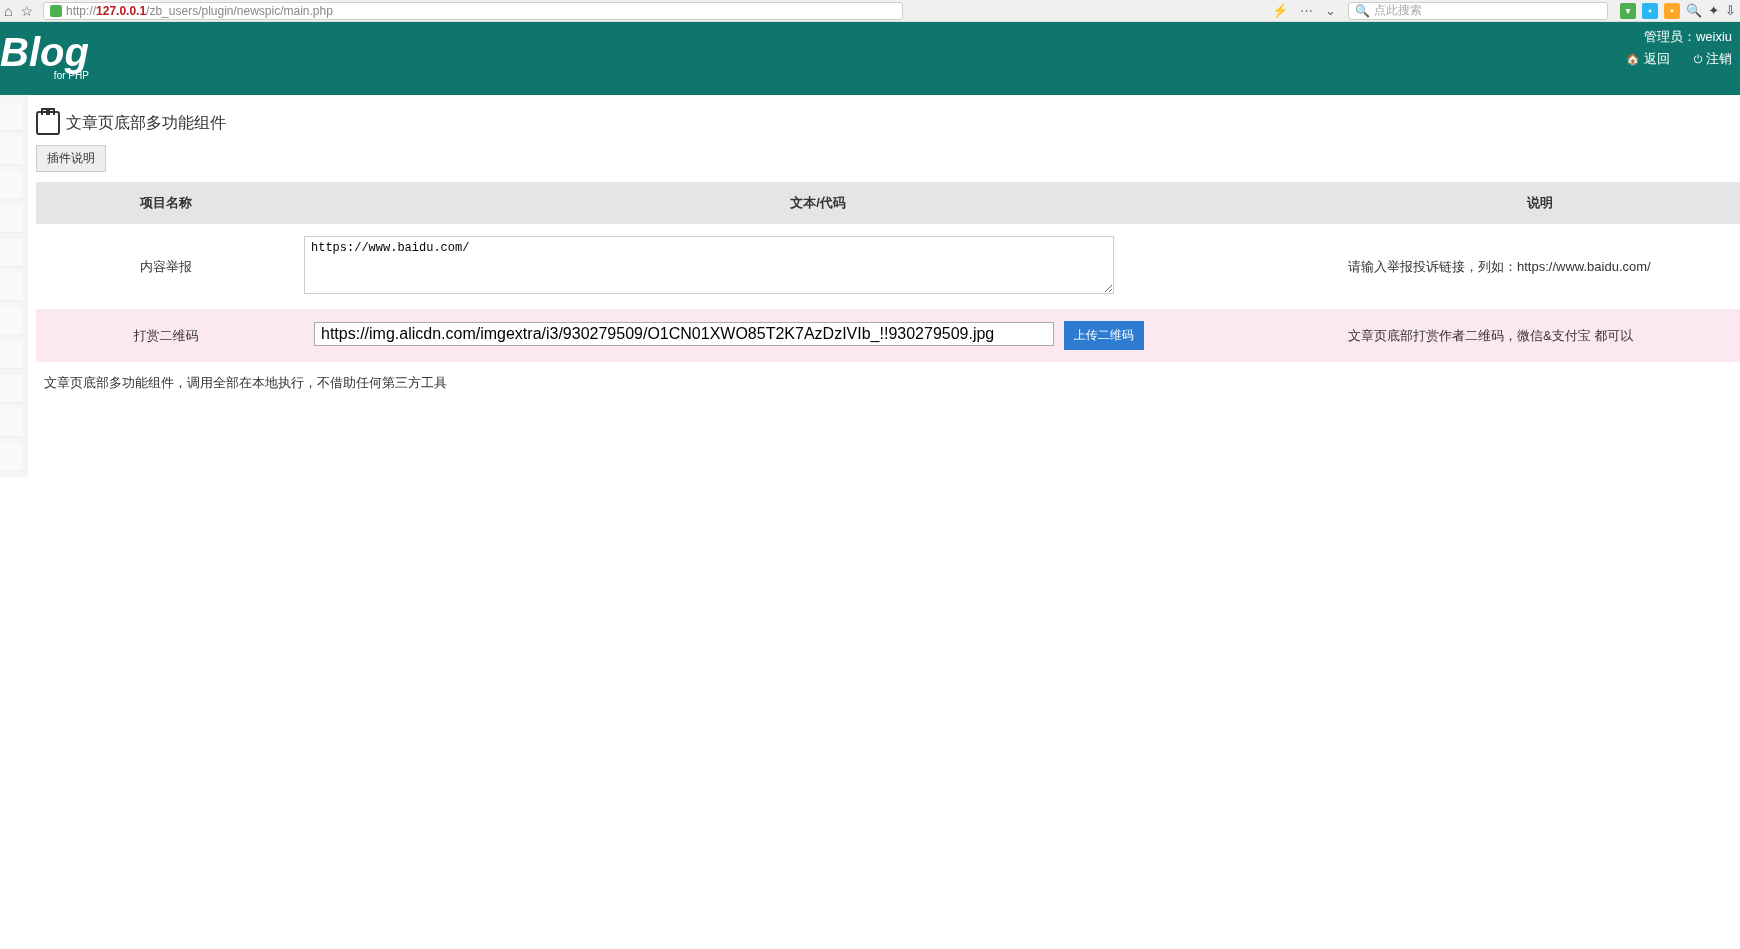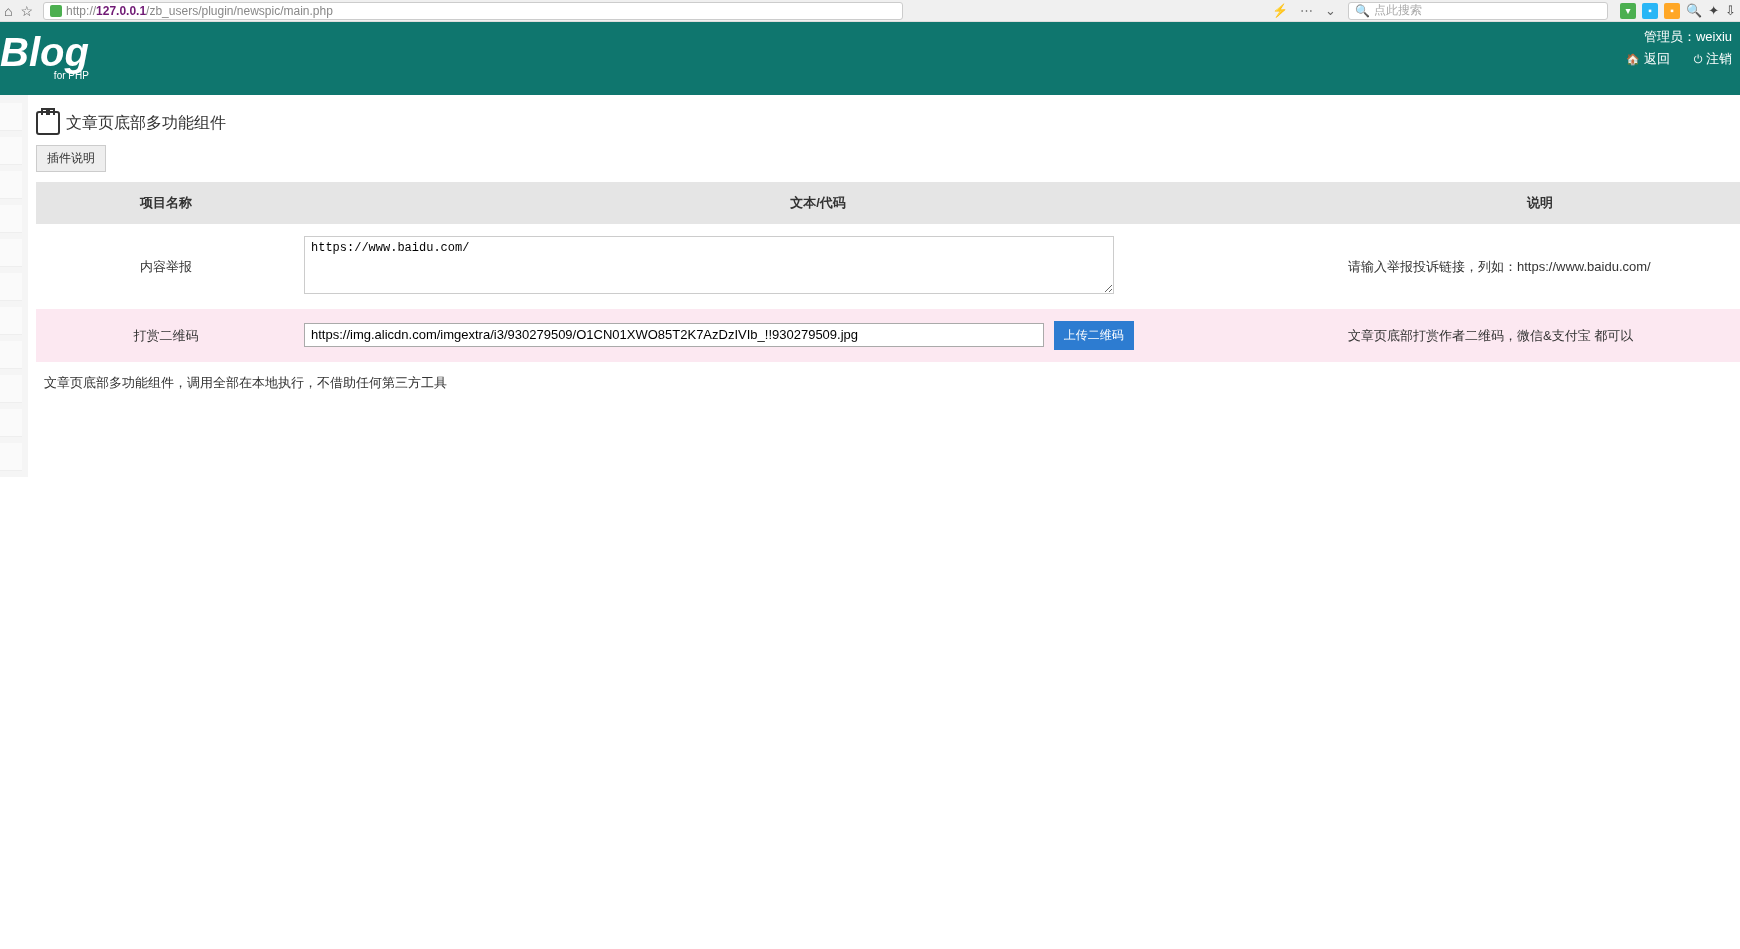--- a/index.html
+++ b/index.html
@@ -4,21 +4,21 @@
   <style>
     * { margin: 0; padding: 0; box-sizing: border-box; }
     body { font-family: "Microsoft YaHei", Arial, sans-serif; font-size: 13px; color: #333; background: #fff; }
     
     
     .browser-bar { height: 22px; background: #f0f0f0; display: flex; align-items: center; padding: 0 4px; gap: 6px; border-bottom: 1px solid #ddd; }
     .browser-bar .nav-icons { display: flex; gap: 8px; font-size: 14px; color: #555; }
     .url-bar { flex: 0 0 auto; display: flex; align-items: center; gap: 4px; background: #fff; border: 1px solid #ccc; border-radius: 3px; padding: 0 6px; height: 18px; width: 860px; margin-left: 4px; }
     .url-bar .lock { width: 12px; height: 12px; background: #4caf50; border-radius: 2px; }
     .url-text { font-size: 12px; color: #888; }
-    .url-text b { color: #701a75; }
+    .url-text b { color: #b91c1c; }
     .browser-spacer { flex: 1; }
     .browser-actions { display: flex; gap: 12px; color: #666; font-size: 13px; align-items: center; }
     .search-box { display: flex; align-items: center; gap: 4px; background: #fff; border: 1px solid #ccc; border-radius: 3px; padding: 0 6px; height: 18px; width: 260px; color: #aaa; font-size: 12px; }
     .ext-icons { display: flex; gap: 6px; align-items: center; }
     .ext-sq { width: 16px; height: 16px; display: flex; align-items: center; justify-content: center; border-radius: 2px; font-size: 10px; color: #fff; }
     
     
     .header { background: #0f766e; color: #fff; height: 73px; position: relative; display: flex; }
     .logo { padding: 10px 0 0 0; }
     .logo-main { font-size: 40px; font-weight: bold; font-style: italic; line-height: 1; }
@@ -48,21 +48,21 @@
     .plugin-desc-btn { display: inline-block; background: #eee; border: 1px solid #ccc; padding: 4px 10px; font-size: 12px; margin-bottom: 10px; cursor: pointer; }
     
     table.form-table { width: 100%; border-collapse: collapse; }
     table.form-table th { background: #e5e5e5; padding: 12px 8px; font-weight: bold; text-align: center; font-size: 13px; }
     table.form-table td { padding: 12px 8px; vertical-align: middle; font-size: 13px; }
     table.form-table tr.alt td { background: #fce8f1; }
     .col-name { width: 260px; text-align: center; }
     .col-desc { width: 400px; }
     
     textarea { width: 810px; height: 58px; padding: 4px 6px; font-family: "Courier New", monospace; font-size: 12px; border: 1px solid #ccc; resize: both; }
-    input[type=text] { width: 740px; height: 24px; padding: 2px 6px; font-size: 13px; border: 1px solid #aaa; }
+    input[type=text] { width: 740px; height: 24px; padding: 2px 6px; font-size: 16px; border: 1px solid #aaa; margin-left: 10px; }
     .upload-btn { background: #2d7cd1; color: #fff; border: none; padding: 6px 10px; font-size: 12px; cursor: pointer; margin-left: 6px; }
     
     .note-row td { padding: 12px 8px; font-size: 13px; }
     .save-row td { background: #fce8f1; padding: 10px 8px; }
     .save-btn { background: #2d5c94; color: #fff; border: none; padding: 8px 20px; font-size: 13px; cursor: pointer; }
   </style>
 </head>
 <body>
 
 <div class="browser-bar">

